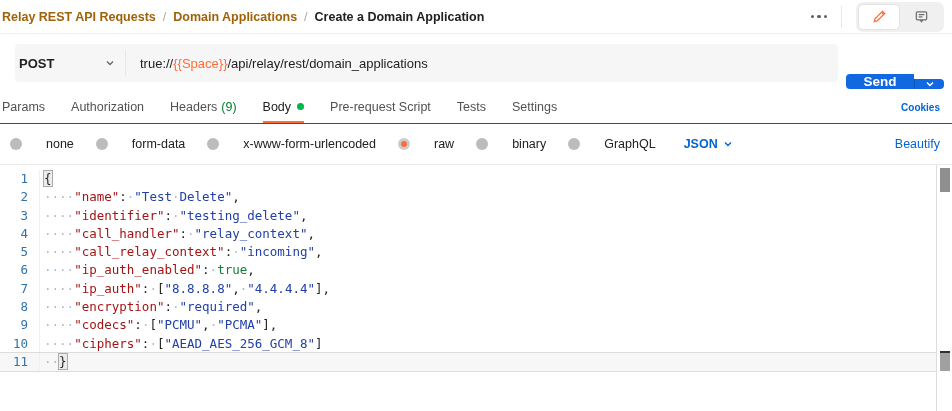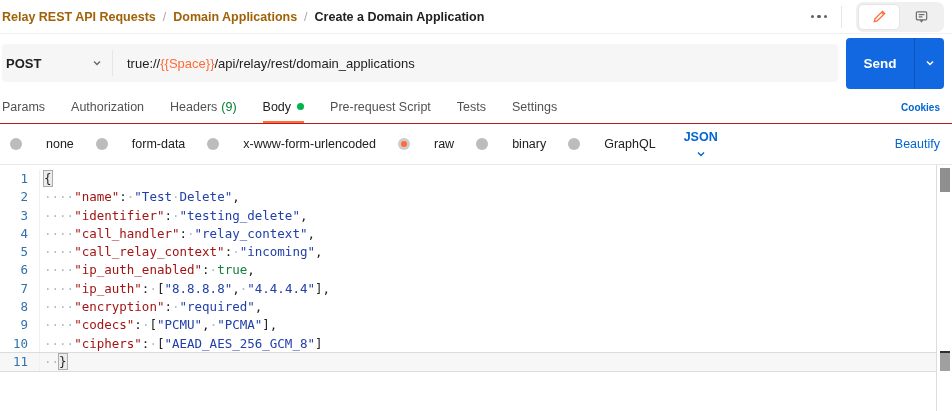--- a/index.html
+++ b/index.html
@@ -24,31 +24,31 @@
                   justify-content:center; cursor:pointer; }
   .more-btn { margin:0 14px 0 16px; display:flex; gap:3px; cursor:pointer; }
   .more-btn i { width:3.5px; height:3.5px; border-radius:50%; background:#5f5f5f; display:block; }
   .vdiv { width:1px; height:22px; background:#e6e6e6; margin-right:14px; }
   .toggle-group { background:#f0f0f0; border-radius:7px; padding:2px; display:flex; height:30px; }
   .toggle-seg { width:42px; border-radius:5px; display:flex; align-items:center;
                 justify-content:center; cursor:pointer; }
   .toggle-seg.active { background:#fff; border:1px solid #e3e3e3; }
 
   
-  .request-row { height:58px; display:flex; align-items:center; padding:0 8px 0 2px; flex:none; }
+  .request-row { height:58px; display:flex; align-items:center; padding:0 8px 0 15px; flex:none; }
   .url-container { flex:1; height:38px; display:flex; align-items:stretch; background:#f6f6f6;
                    border-radius:4px; overflow:hidden; }
   .method-box { display:flex; align-items:center; width:110px; padding:0 10px 0 4px; cursor:pointer; }
   .method-label { font-size:13px; font-weight:700; color:#212121; }
   .method-box svg { margin-left:auto; }
   .url-divider { width:1px; background:#e6e6e6; margin:6px 0; }
   .url-box { flex:1; display:flex; align-items:center; padding-left:14px; font-size:13px;
              color:#212121; cursor:text; white-space:nowrap; }
   .url-var { color:#ff6c37; }
-  .send-group { display:flex; margin-left:8px; height:51px; }
+  .send-group { display:flex; margin-left:8px; height:51px;align-items:flex-end; }
   .send-btn { width:68px; background:#1168e0; color:#fff; font-size:13.5px; font-weight:600;
               border:none; border-radius:4px 0 0 4px; cursor:pointer;
               font-family:"Liberation Sans", sans-serif; }
   .send-chevron { width:30px; background:#1168e0; border-left:1px solid rgba(0,0,0,0.18);
                   border-radius:0 4px 4px 0; display:flex; align-items:center;
                   justify-content:center; cursor:pointer; }
 
   
   .tabs-row { height:32px; display:flex; align-items:stretch; padding-left:2px;
               border-bottom:1px solid #b91c1c; flex:none; }
@@ -62,21 +62,21 @@
 
   
   .modes-row { height:40px; display:flex; align-items:center; padding-left:10px; flex:none; }
   .mode { display:flex; align-items:center; gap:24px; margin-right:22px; cursor:pointer; }
   .radio { width:12px; height:12px; border-radius:50%; background:#bcbcbc; position:relative; flex:none; }
   .radio.sel { background:#cdcdcd; }
   .radio .inner { position:absolute; left:3px; top:3px; width:6px; height:6px;
                   border-radius:50%; background:#ff6c37; }
   .mode-label { font-size:12.5px; color:#212121; }
   .lang-select { display:flex; align-items:center; gap:5px; margin-left:6px; color:#0265d2;
-                 font-size:12.5px; font-weight:600; cursor:pointer;flex-direction:column; }
+                 font-size:12.5px; font-weight:600; cursor:pointer; }
   .beautify { margin-left:auto; margin-right:12px; color:#0265d2; font-size:12.5px;
               font-weight:400; cursor:pointer; }
 
   
   .editor { flex:1; position:relative; border-top:1px solid #e8e8e8;
             font-family:"DejaVu Sans Mono","Liberation Mono",monospace;
             font-size:12.5px; overflow:hidden; background:#fff; cursor:text; }
   .editor-scroll { position:absolute; left:0; right:16px; top:0; bottom:0; padding-top:5px; }
   .code-line { display:flex; line-height:18.3px; position:relative; }
   .code-line.active { background:#f7f7f7; border-top:1px solid #dcdcdc;

